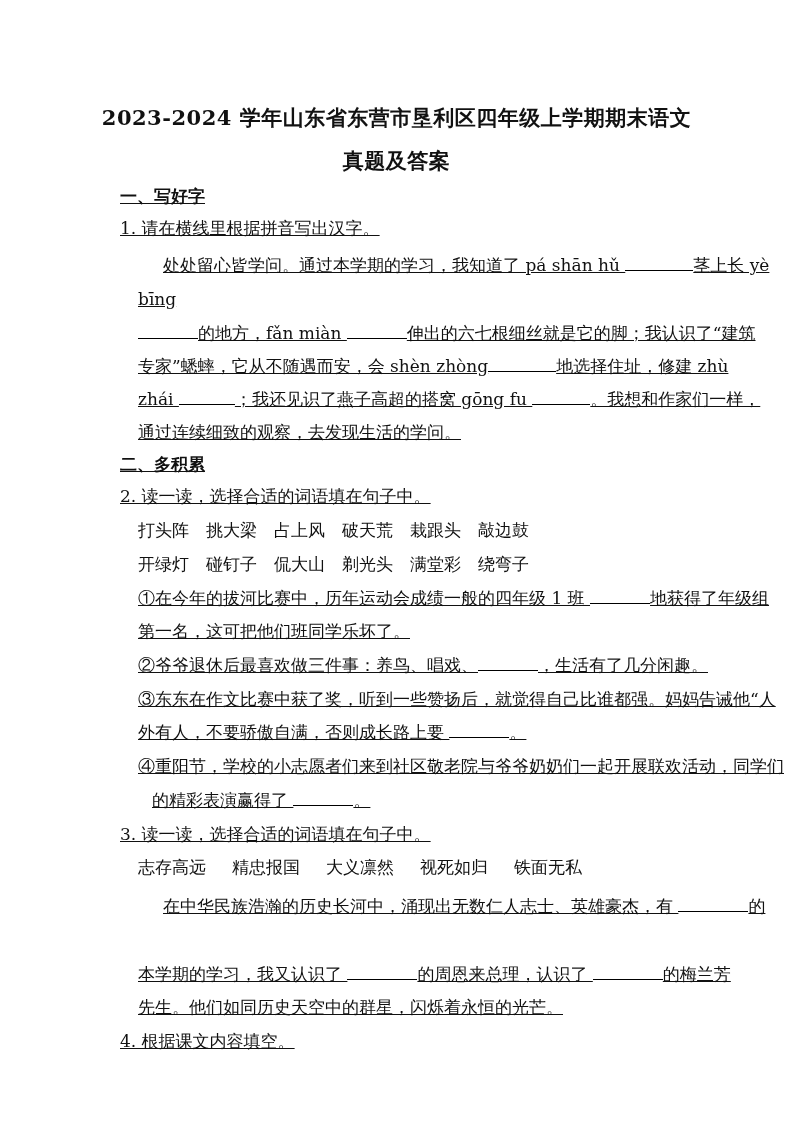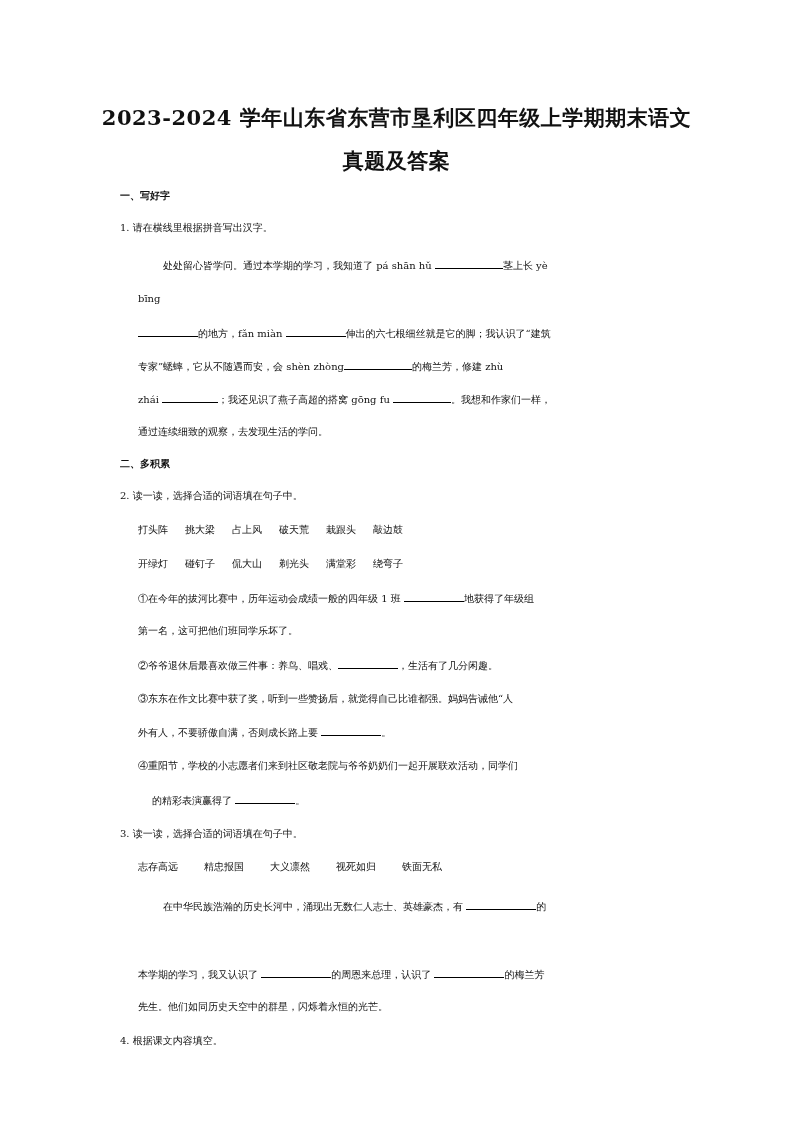--- a/index.html
+++ b/index.html
@@ -3,21 +3,21 @@
 <meta charset="utf-8">
 <style>
   html, body { margin: 0; padding: 0; background: #ffffff; }
   body { width: 793px; height: 1122px; position: relative; overflow: hidden;
          font-family: "DejaVu Serif", "Liberation Serif", serif; color: #111; }
   .page { position: absolute; left: 0; top: 0; width: 793px; height: 1030px; }
   .title { position: absolute; left: 0; width: 793px; text-align: center;
            font-weight: bold; font-size: 21px; letter-spacing: 0.5px; }
   .t1 { top: 104px; }
   .t2 { top: 147px; }
-  .line { position: absolute; font-size: 10px; white-space: nowrap; line-height: 18px; }
+  .line { position: absolute; font-size: 17px; white-space: nowrap; line-height: 18px; text-decoration: underline; }
   .h { font-weight: bold; }
   .blank { display: inline-block; border-bottom: 1px solid #000; height: 12px; vertical-align: baseline; }
   .words span { display: inline-block; margin-right: 17px; }
   .words3 span { display: inline-block; margin-right: 26px; text-align: right; }
 </style>
 </head>
 <body>
 
 <div class="page">
 
@@ -29,21 +29,21 @@
 
   <div class="line" style="left:163px; top:256px;">
     <span>处处留心皆学问。通过本学期的学习，我知道了 pá shān hǔ </span><span class="blank" style="width:68px;"></span><span>茎上长 yè</span>
   </div>
   <div class="line" style="left:138px; top:290px;">bīng</div>
 
   <div class="line" style="left:138px; top:324px;">
     <span class="blank" style="width:60px;"></span><span>的地方，fǎn miàn </span><span class="blank" style="width:60px;"></span><span>伸出的六七根细丝就是它的脚；我认识了“建筑</span>
   </div>
   <div class="line" style="left:138px; top:357px;">
-    <span>专家”蟋蟀，它从不随遇而安，会 shèn zhòng</span><span class="blank" style="width:68px;"></span><span>的梅兰芳，修建 zhù</span>
+    <span>专家”蟋蟀，它从不随遇而安，会 shèn zhòng</span><span class="blank" style="width:68px;"></span><span>地选择住址，修建 zhù</span>
   </div>
   <div class="line" style="left:138px; top:423px;">通过连续细致的观察，去发现生活的学问。</div>
   <div class="line" style="left:138px; top:390px;">
     <span>zhái </span><span class="blank" style="width:56px;"></span><span>；我还见识了燕子高超的搭窝 gōng fu </span><span class="blank" style="width:58px;"></span><span>。我想和作家们一样，</span>
   </div>
 
   <div class="line h" style="left:120px; top:455px;">二、多积累</div>
   <div class="line" style="left:120px; top:487px;text-align:center;">2. 读一读，选择合适的词语填在句子中。</div>
 
   <div class="line words" style="left:138px; top:521px;">

